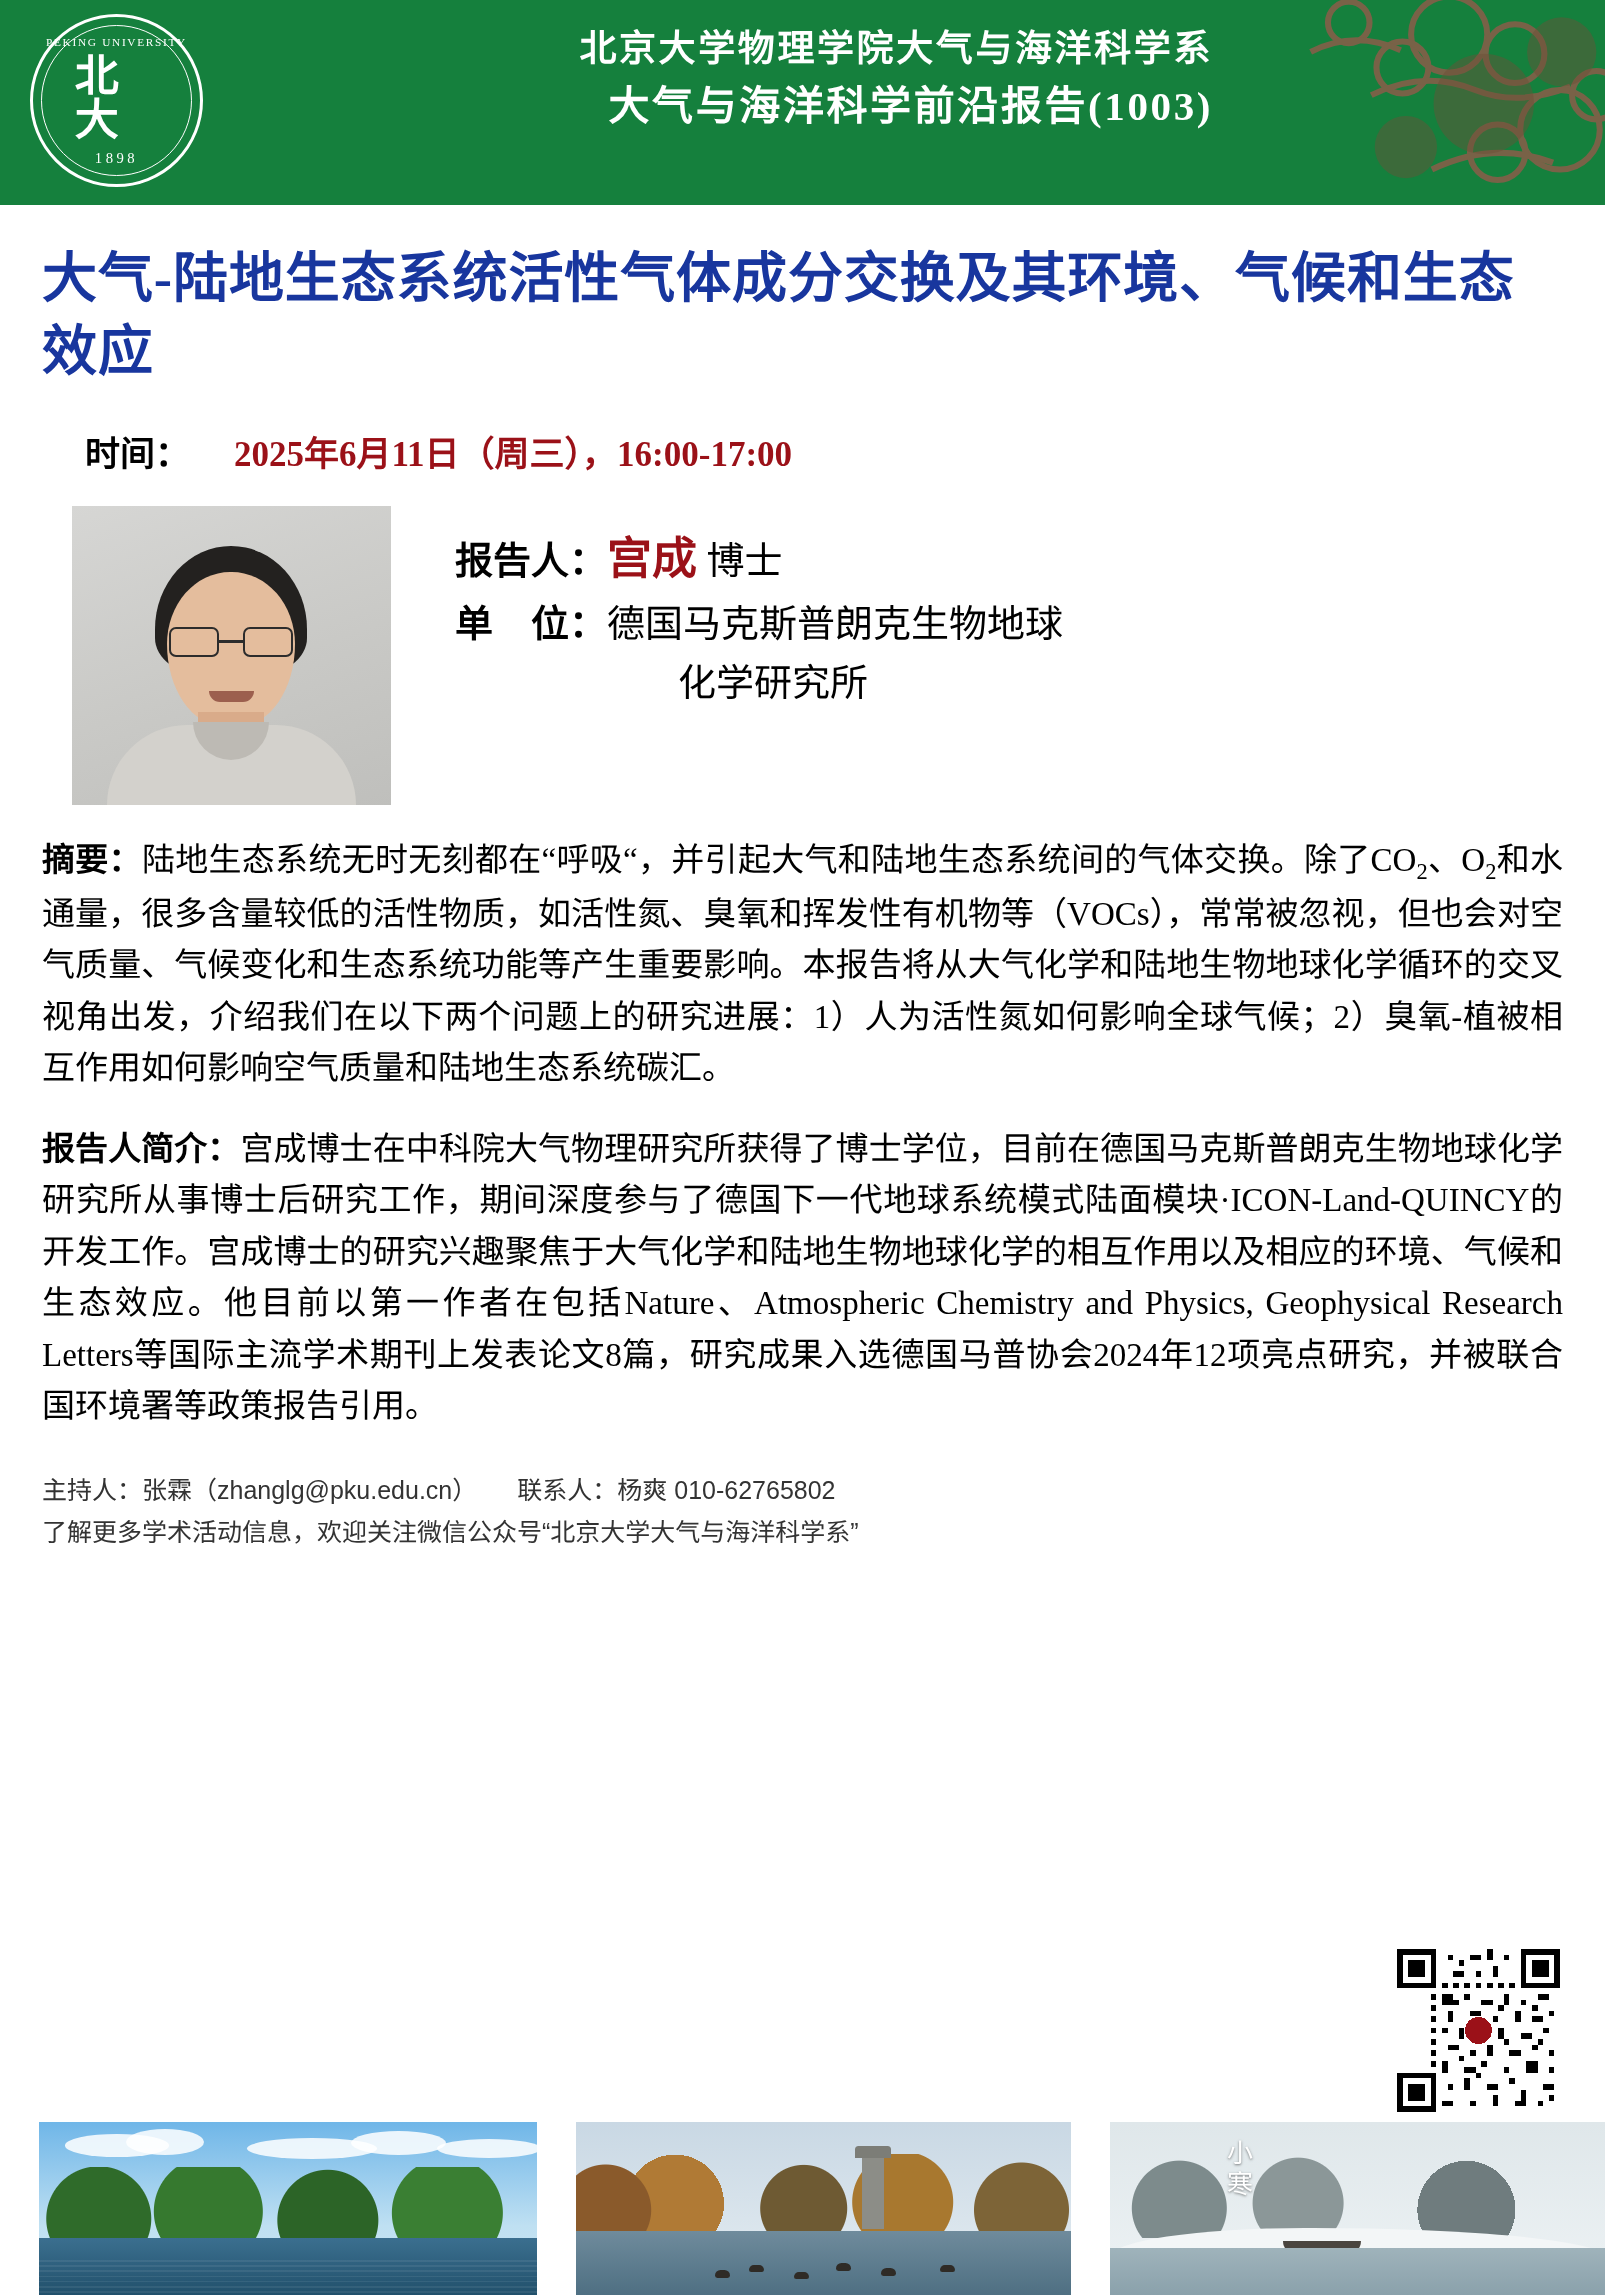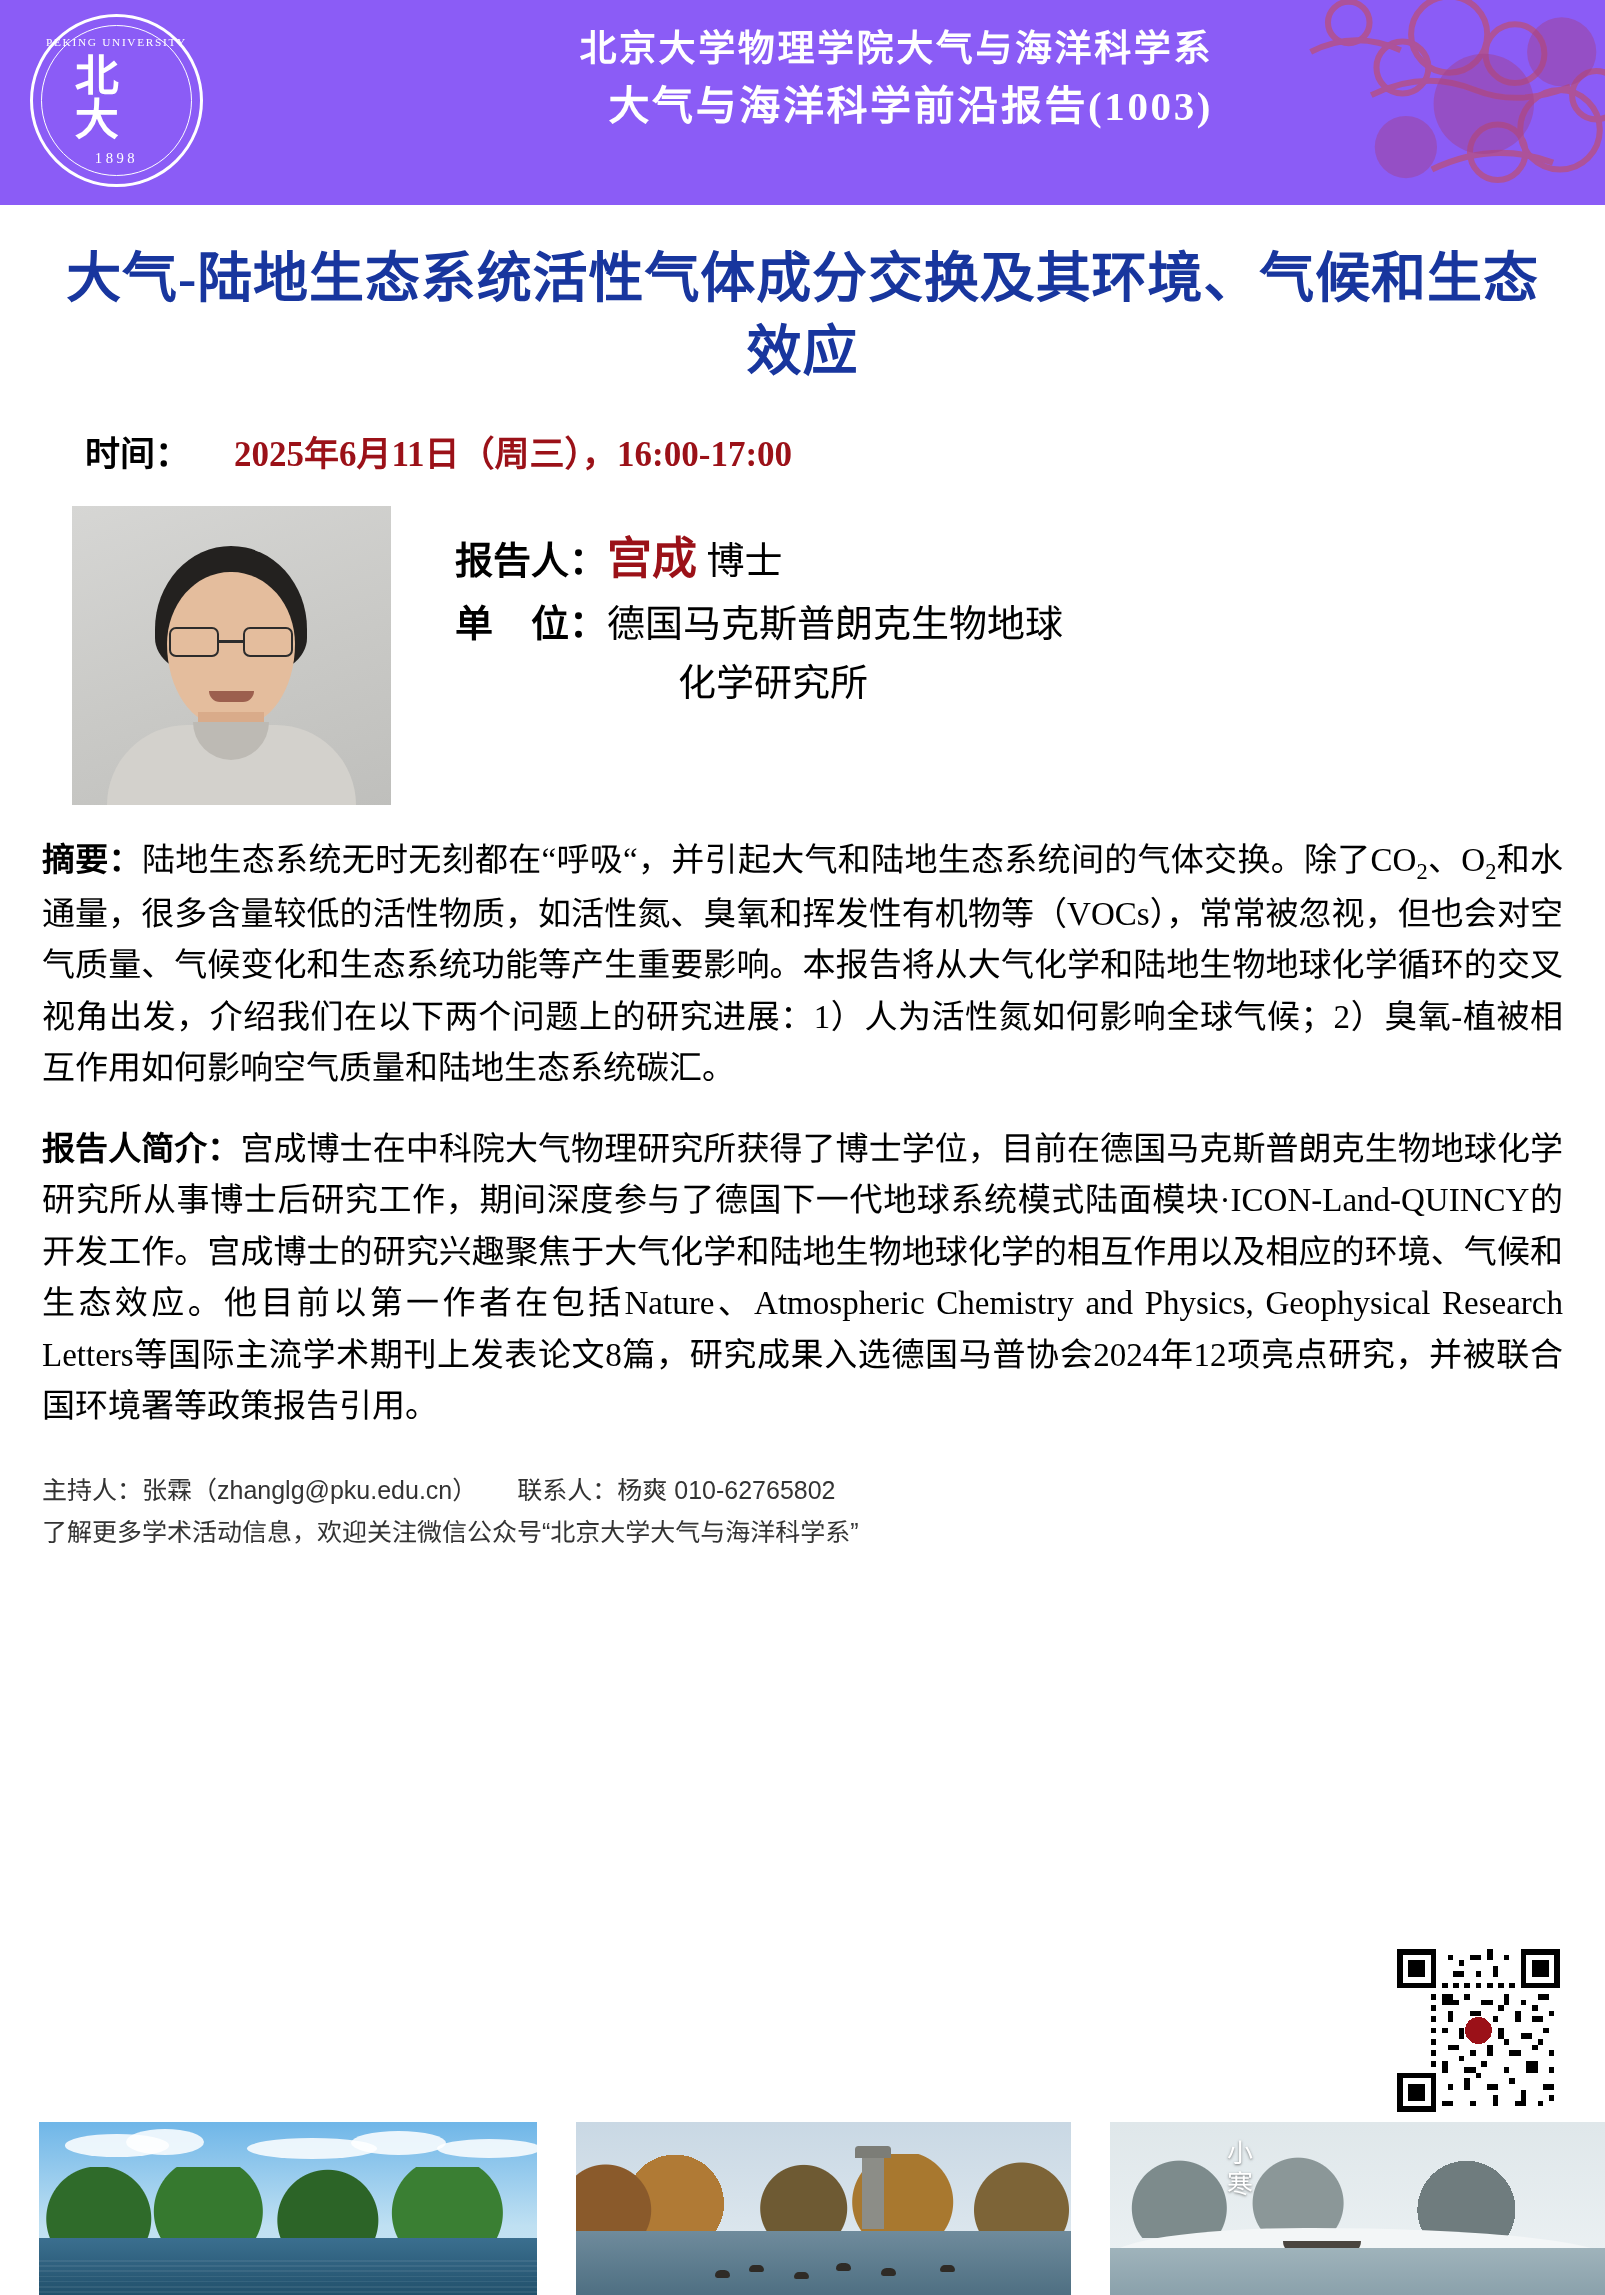--- a/index.html
+++ b/index.html
@@ -12,21 +12,21 @@
     height: 2295px;
     font-family: "Liberation Serif", "DejaVu Serif", serif;
     position: relative;
     overflow: hidden;
   }
 
   
   .header {
     position: relative;
     height: 205px;
-    background: #8b5cf6;
+    background: #15803d;
     overflow: hidden;
   }
   .header-clouds {
     position: absolute;
     right: 0;
     top: 0;
     width: 606px;
     height: 205px;
     opacity: 0.55;
   }
@@ -92,21 +92,20 @@
 
   
   .content {
     padding: 0 42px;
     position: relative;
   }
   .talk-title {
     color: #18369e;
     font-size: 55px;
     font-weight: bold;
-    text-align: center;
     line-height: 1.32;
     margin-top: 38px;
     letter-spacing: 0.9px;
   }
 
   .meta {
     margin-top: 38px;
     padding-left: 43px;
     font-size: 35px;
     line-height: 1.65;

